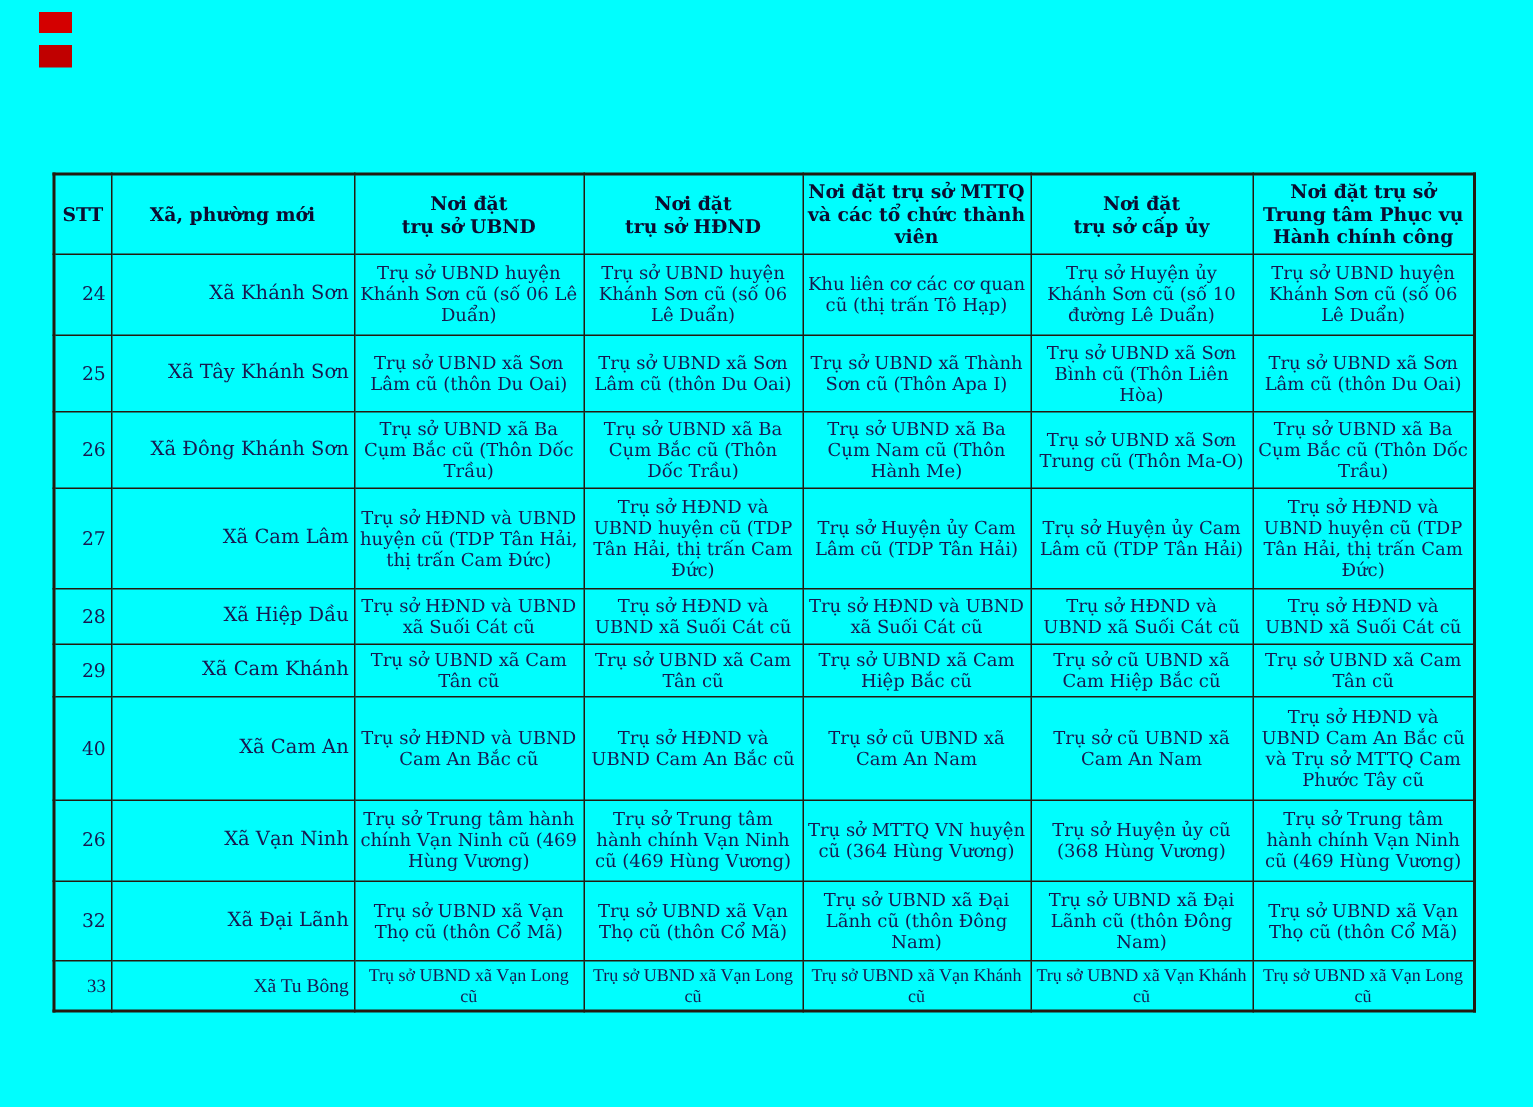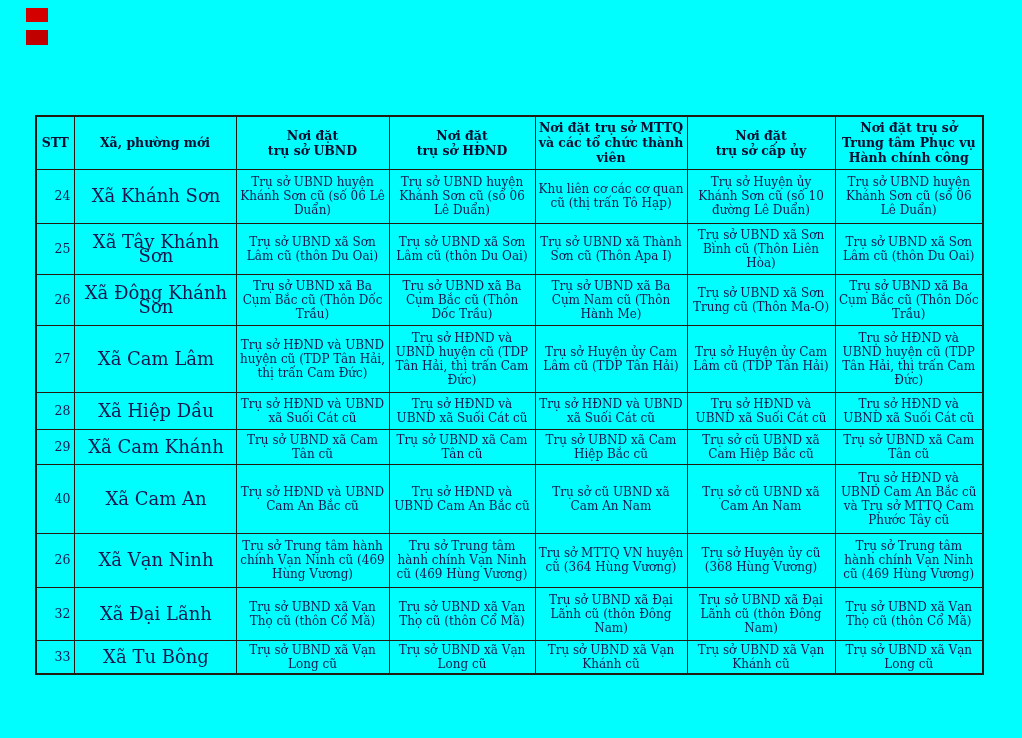--- a/index.html
+++ b/index.html
@@ -40,21 +40,21 @@
     line-height: 14px;
   }
   th {
     color: #0c0c30;
     font-weight: bold;
     font-size: 12.5px;
     line-height: 15px;
     white-space: pre-line;
   }
   td.col-stt { font-size: 12.5px; text-align: right; }
-  td.col-commune { text-align: center; padding-left: 5px; font-size: 18px; }
+  td.col-commune { text-align: right; padding-left: 5px; font-size: 13px; }
 </style>
 </head>
 <body style="background: rgb(0, 254, 254);">
 
 <div class="page">
   <div class="red-mark m1" style="background: rgb(212, 0, 0);"></div>
   <div class="red-mark m2" style="background: rgb(192, 0, 0);"></div>
 
   <table class="doc">
     <colgroup>
@@ -155,21 +155,21 @@
         </tr>
         <tr style="height: 53px;">
           <td class="col-stt">32</td>
           <td class="col-commune">Xã Đại Lãnh</td>
           <td class="">Trụ sở UBND xã Vạn Thọ cũ (thôn Cổ Mã)</td>
           <td class="">Trụ sở UBND xã Vạn Thọ cũ (thôn Cổ Mã)</td>
           <td class="">Trụ sở UBND xã Đại Lãnh cũ (thôn Đông Nam)</td>
           <td class="">Trụ sở UBND xã Đại Lãnh cũ (thôn Đông Nam)</td>
           <td class="">Trụ sở UBND xã Vạn Thọ cũ (thôn Cổ Mã)</td>
         </tr>
-        <tr style="height: 34px;">
+        <tr style="height: 34px; font-family: Liberation Serif, serif;">
           <td class="col-stt">33</td>
           <td class="col-commune">Xã Tu Bông</td>
           <td class="">Trụ sở UBND xã Vạn Long cũ</td>
           <td class="">Trụ sở UBND xã Vạn Long cũ</td>
           <td class="">Trụ sở UBND xã Vạn Khánh cũ</td>
           <td class="">Trụ sở UBND xã Vạn Khánh cũ</td>
           <td class="">Trụ sở UBND xã Vạn Long cũ</td>
         </tr>
       </tbody>
   </table>

